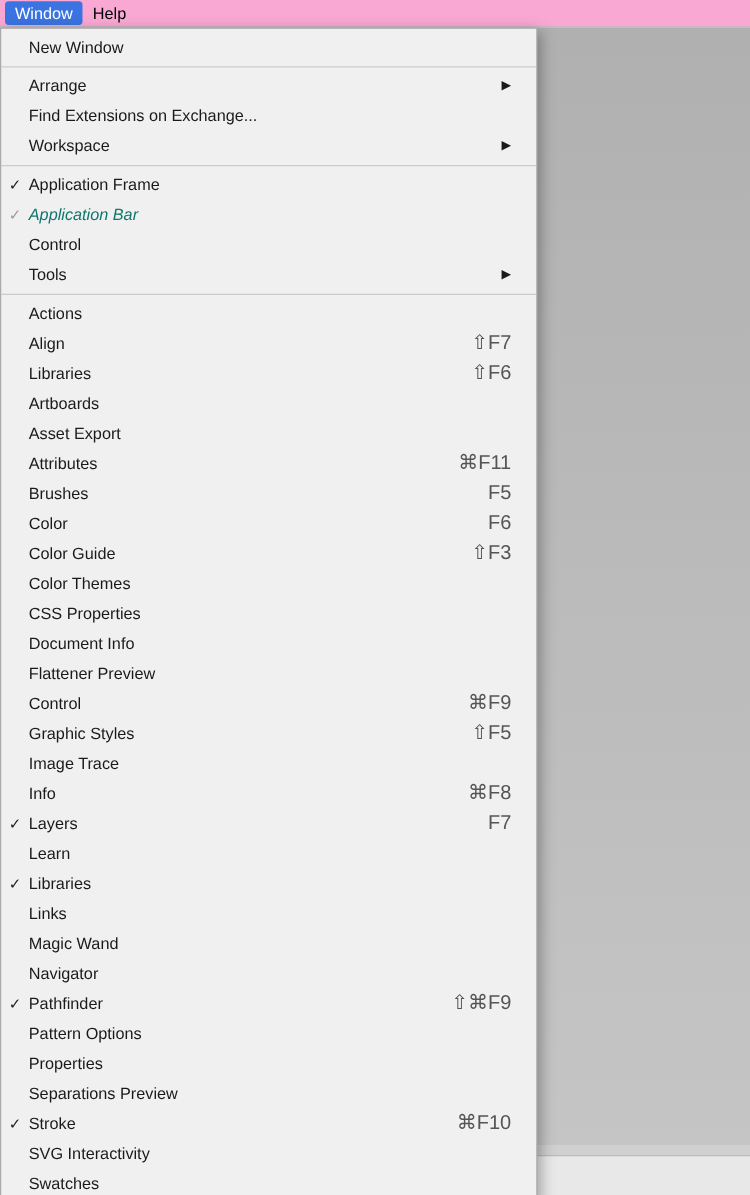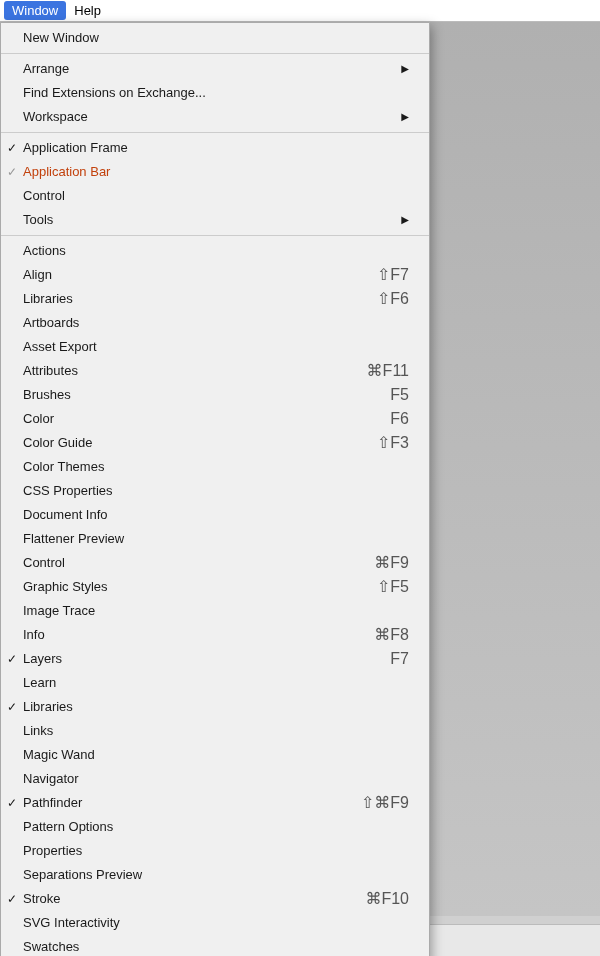--- a/index.html
+++ b/index.html
@@ -10,21 +10,21 @@
       width: 600px;
       height: 956px;
       overflow: hidden;
       position: relative;
     }
 
     
     .menubar {
       display: flex;
       align-items: center;
-      background: #ffffff;
+      background: #f9a8d4;
       height: 22px;
       border-bottom: 1px solid #bbb;
       padding: 0 4px;
       position: absolute;
       top: 0; left: 0; right: 0;
       z-index: 100;
     }
     .menubar-item {
       padding: 2px 8px;
       cursor: default;
@@ -126,21 +126,21 @@
       <span>Workspace</span>
       <span class="arrow" style="margin-left: auto; font-size: 10px;">▶</span>
     </div>
     <div class="menu-separator"></div>
     <div class="menu-item">
       <span class="check">✓</span>
       <span>Application Frame</span>
     </div>
     <div class="menu-item disabled">
       <span class="check">✓</span>
-      <span style="color: #c2410c;">Application Bar</span>
+      <span style="color: #0f766e; font-style: italic;">Application Bar</span>
     </div>
     <div class="menu-item">
       <span>Control</span>
     </div>
     <div class="menu-item">
       <span>Tools</span>
       <span class="arrow" style="margin-left: auto; font-size: 10px;">▶</span>
     </div>
     <div class="menu-separator"></div>
     <div class="menu-item">

